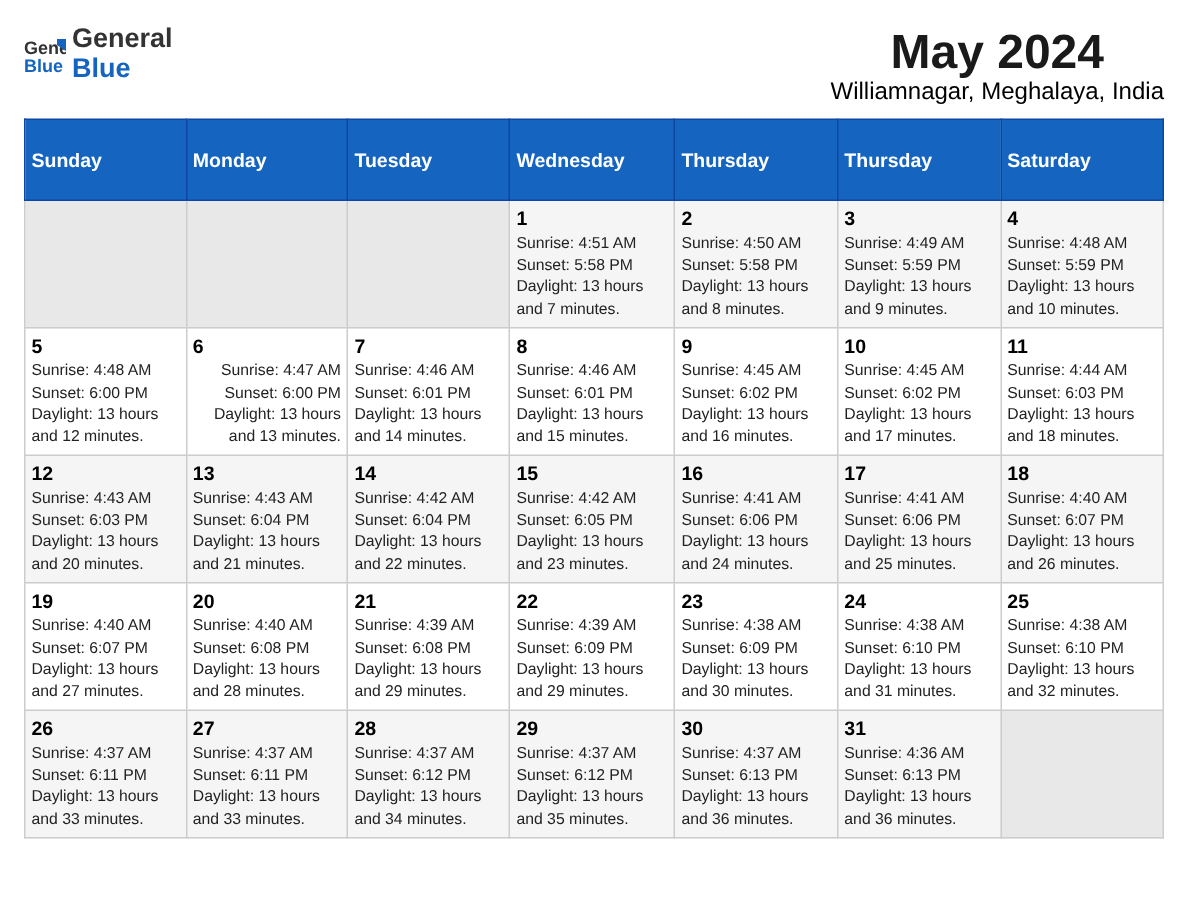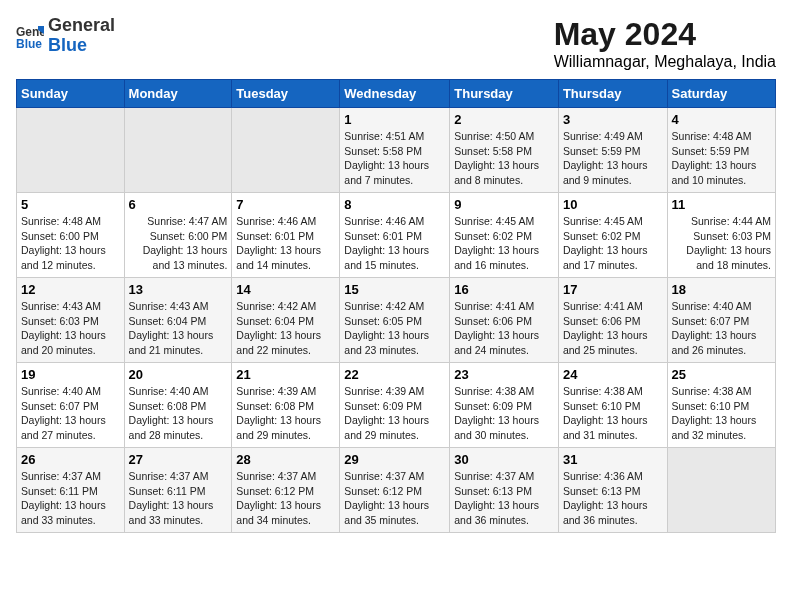--- a/index.html
+++ b/index.html
@@ -19,40 +19,40 @@
     .logo {
       display: flex;
       align-items: center;
       gap: 4px;
     }
     .logo-icon {
       width: 28px;
       height: 28px;
     }
     .title-area {
-      text-align: left;
+      text-align: center;
     }
     .main-title {
       font-size: 32px;
       font-weight: bold;
       color: #1a1a1a;
     }
     .sub-title {
       font-size: 16px;
       color: #000000;
     }
     table {
       width: 100%;
       border-collapse: collapse;
       font-size: 11px;
     }
     thead tr th {
       background-color: #1565c0;
       color: #fff;
-      padding: 6px 4px;
+      padding: 19px 4px;
       text-align: left;
       font-size: 13px;
       font-weight: bold;
       border: 1px solid #0d47a1;
     }
     tbody tr td {
       border: 1px solid #ccc;
       vertical-align: top;
       padding: 4px;
       height: 85px;
@@ -174,21 +174,21 @@
 Daylight: 13 hours and 16 minutes.</div>
         </td>
         <td>
           <span class="day-number">10</span>
           <div class="day-info" style="white-space: pre-line;">Sunrise: 4:45 AM
 Sunset: 6:02 PM
 Daylight: 13 hours and 17 minutes.</div>
         </td>
         <td>
           <span class="day-number">11</span>
-          <div class="day-info" style="white-space: pre-line; text-align: right;">Sunrise: 4:44 AM
+          <div class="day-info" style="white-space: pre-line;">Sunrise: 4:44 AM
 Sunset: 6:03 PM
 Daylight: 13 hours and 18 minutes.</div>
         </td>
       </tr>
       <tr>
         <td>
           <span class="day-number">12</span>
           <div class="day-info" style="white-space: pre-line;">Sunrise: 4:43 AM
 Sunset: 6:03 PM
 Daylight: 13 hours and 20 minutes.</div>

